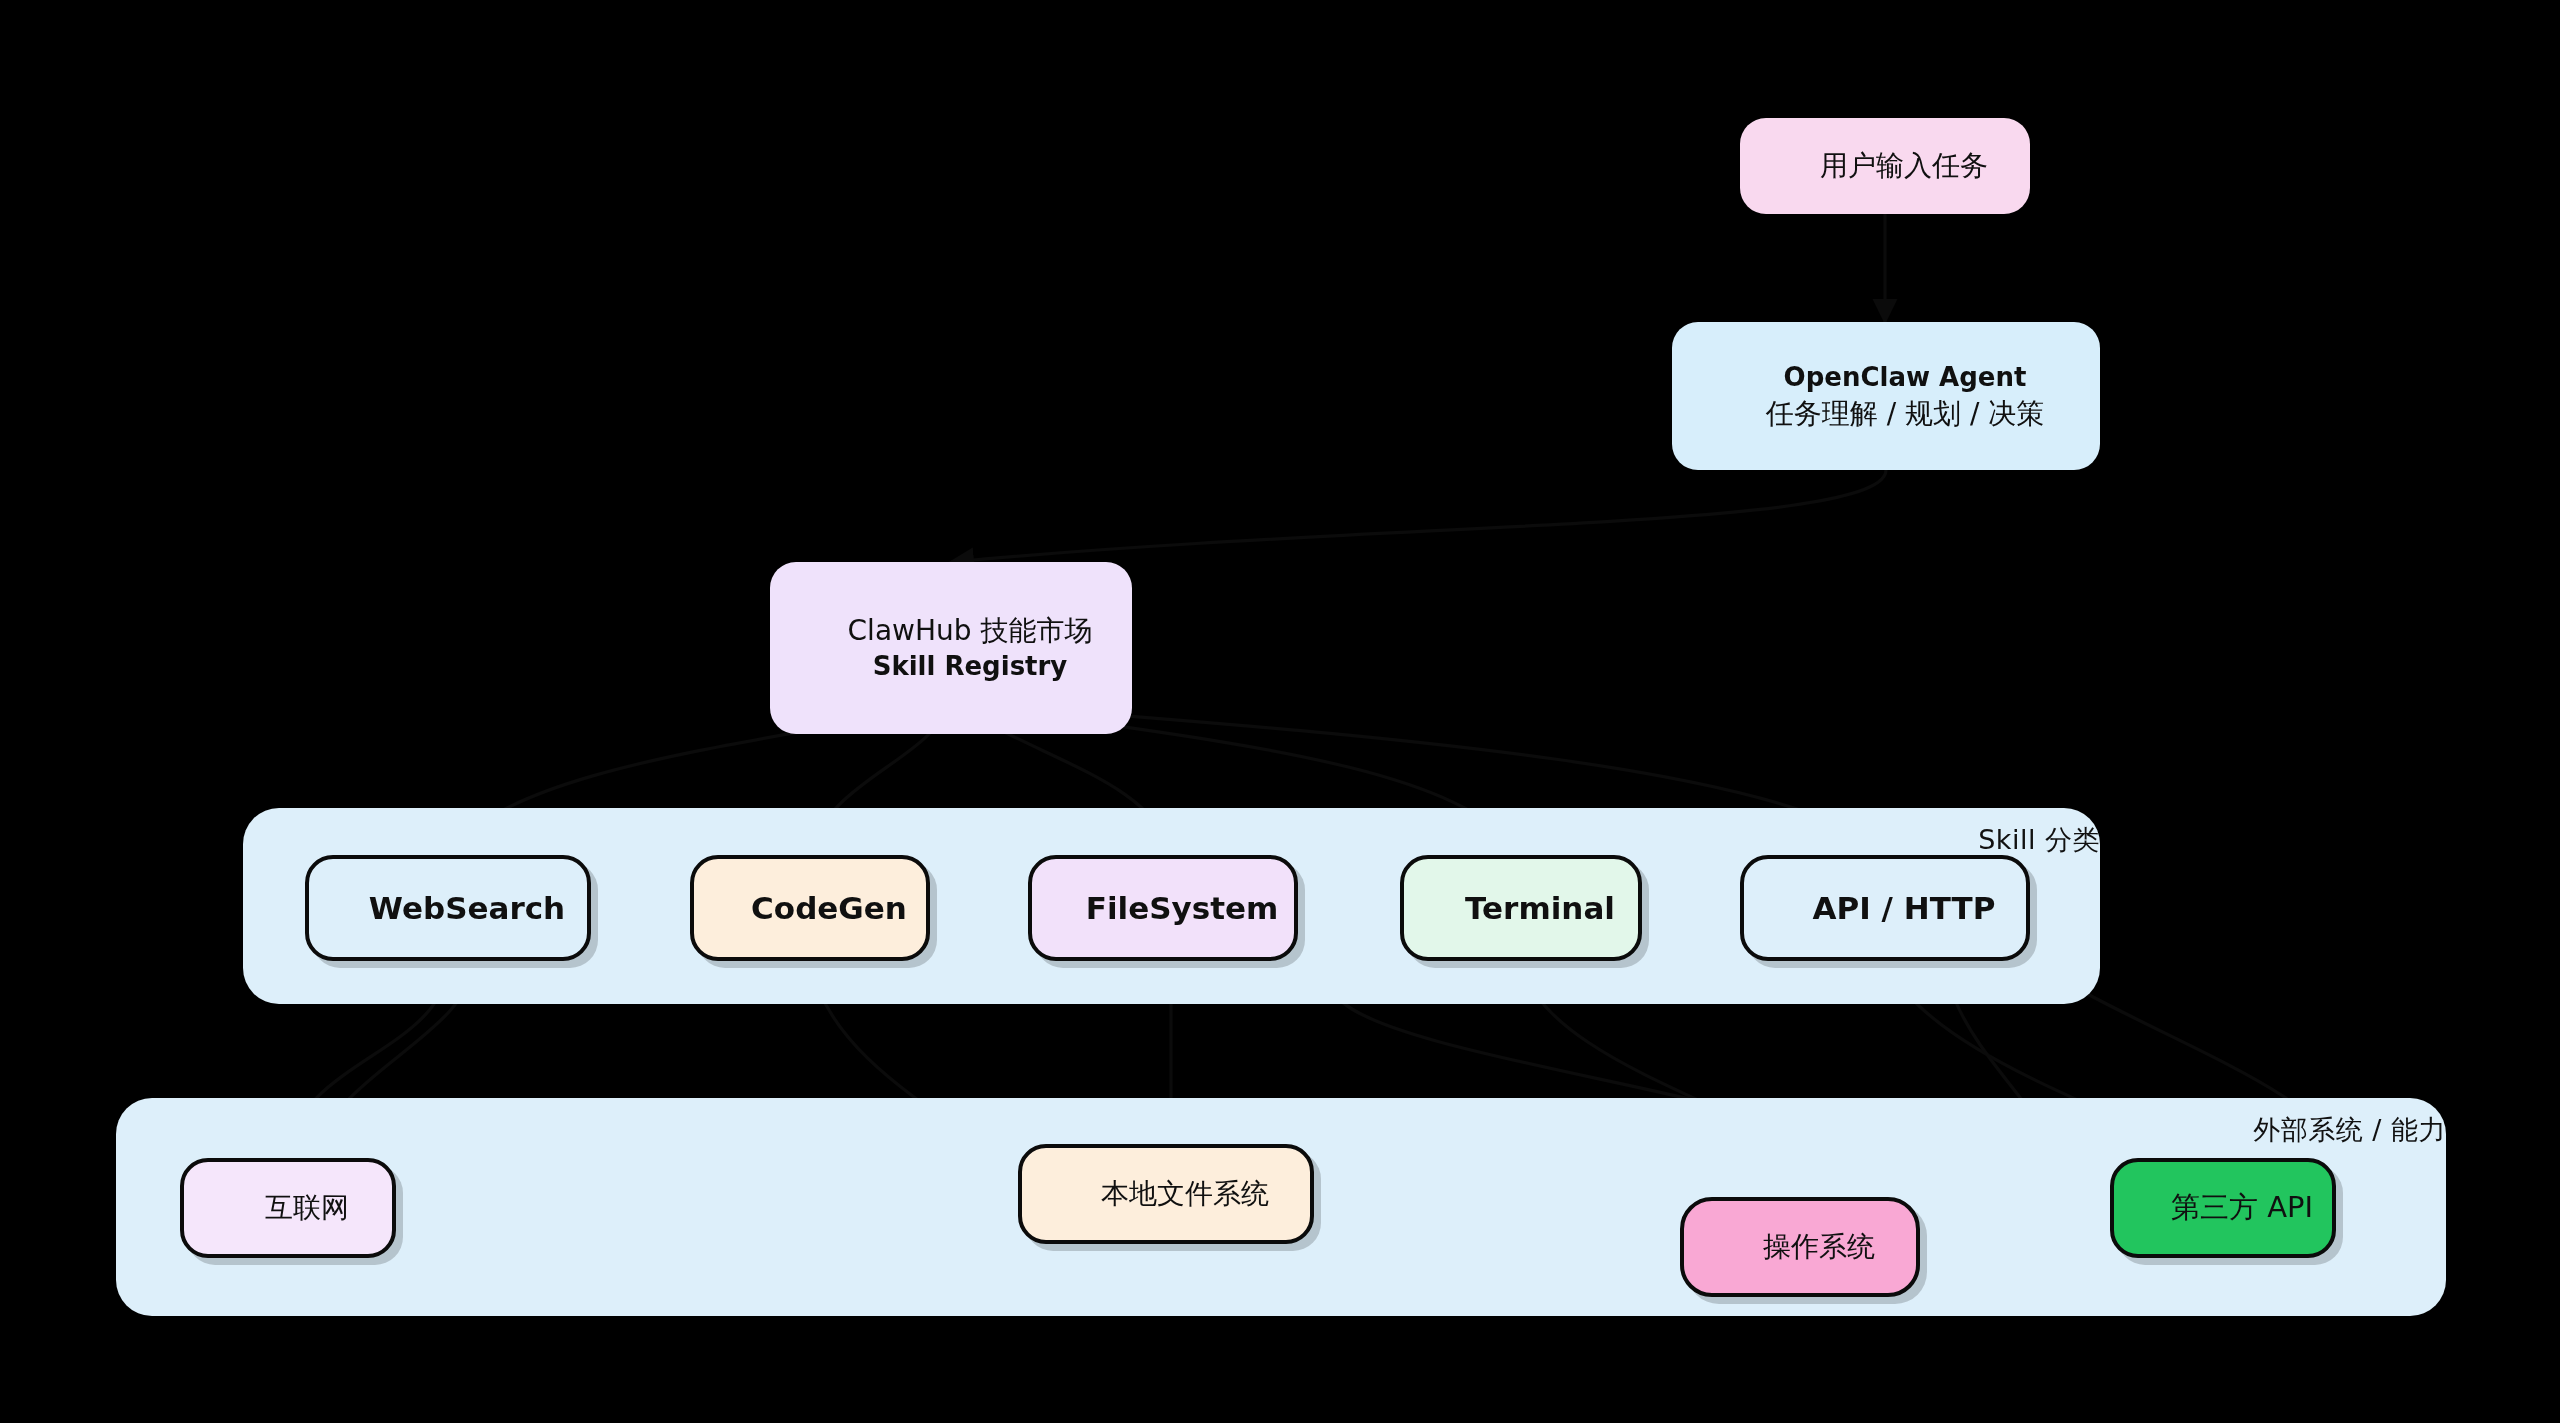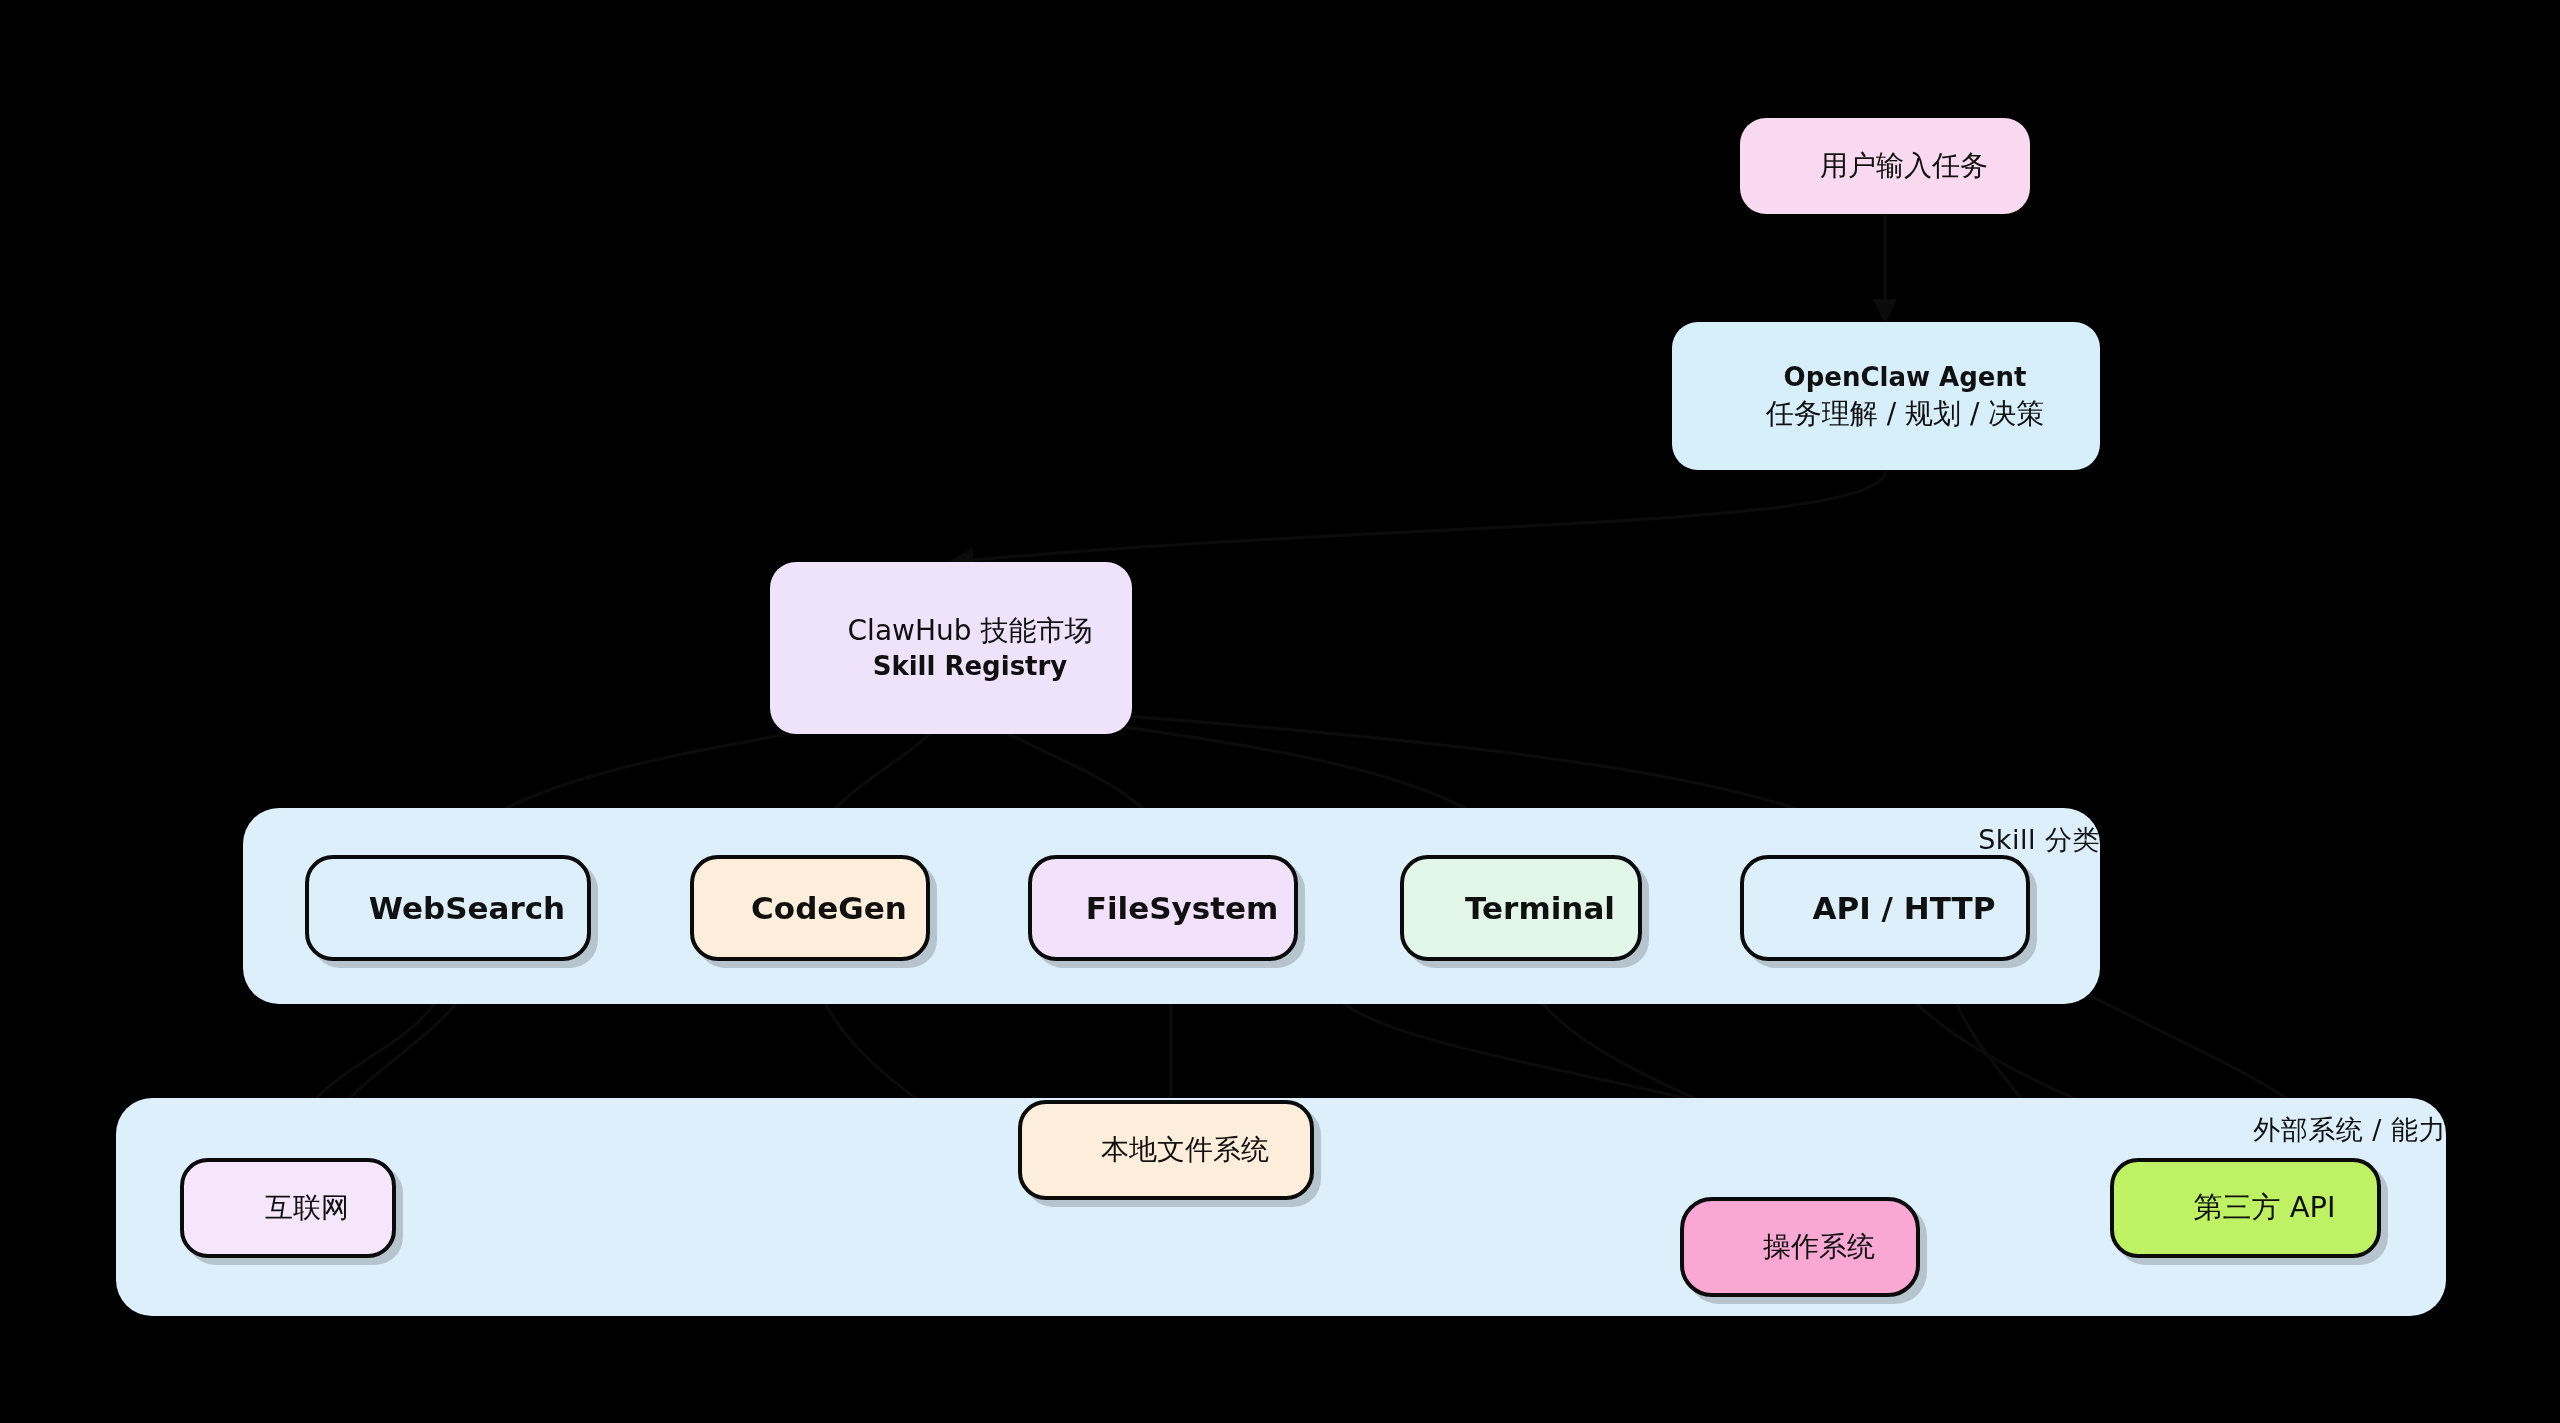--- a/index.html
+++ b/index.html
@@ -164,22 +164,22 @@
     </div>
     <div class="node" style="left: 1400px; top: 855px; width: 242px; height: 106px; background: rgb(226, 247, 234); border-color: rgb(11, 11, 11);">
       <span class="single">Terminal</span>
     </div>
     <div class="node" style="left: 1740px; top: 855px; width: 290px; height: 106px; background: rgb(221, 239, 250); border-color: rgb(11, 11, 11);">
       <span class="single">API / HTTP</span>
     </div>
     <div class="node" style="left: 180px; top: 1158px; width: 216px; height: 100px; background: rgb(245, 230, 251); border-color: rgb(11, 11, 11);">
       <span class="single-cjk">互联网</span>
     </div>
-    <div class="node" style="left: 1018px; top: 1100px; width: 296px; height: 100px; background: rgb(253, 238, 220); border-color: rgb(11, 11, 11);">
+    <div class="node" style="left: 1018px; top: 1144px; width: 296px; height: 100px; background: rgb(253, 238, 220); border-color: rgb(11, 11, 11);">
       <span class="single-cjk">本地文件系统</span>
     </div>
     <div class="node" style="left: 1680px; top: 1197px; width: 240px; height: 100px; background: #f9a8d4; border-color: rgb(11, 11, 11); border-radius: 32px;">
       <span class="single-cjk">操作系统</span>
     </div>
-    <div class="node" style="left: 2110px; top: 1158px; width: 271px; height: 100px; background: #bef264; border-color: rgb(11, 11, 11);">
+    <div class="node" style="left: 2110px; top: 1158px; width: 226px; height: 100px; background: #22c55e; border-color: rgb(11, 11, 11);">
       <span class="mixed">第三方 API</span>
     </div>
   </div>
 
 </body></html>

